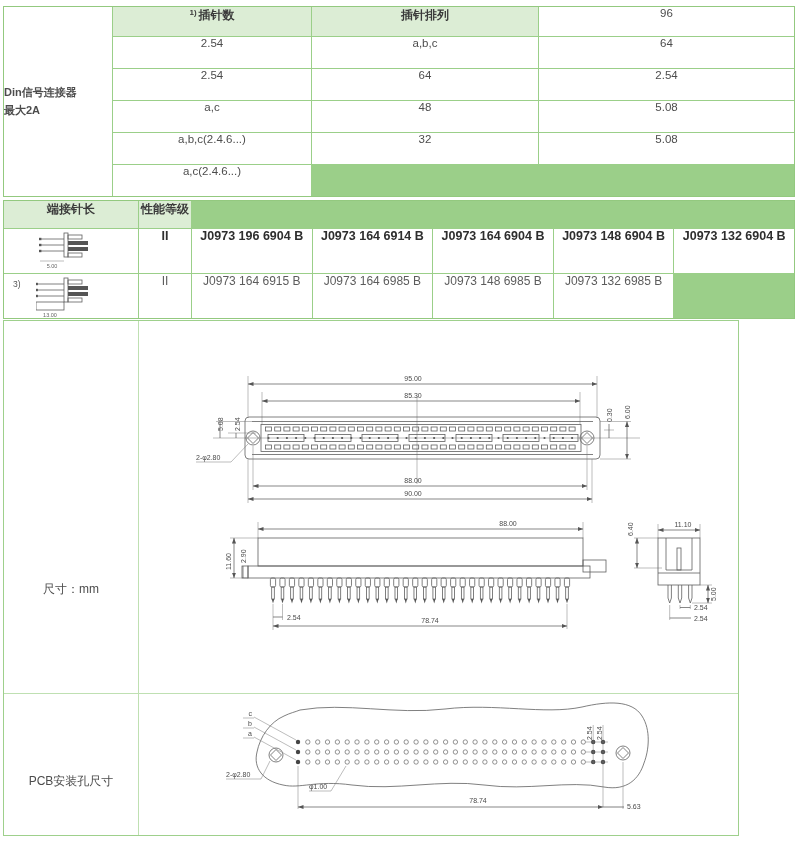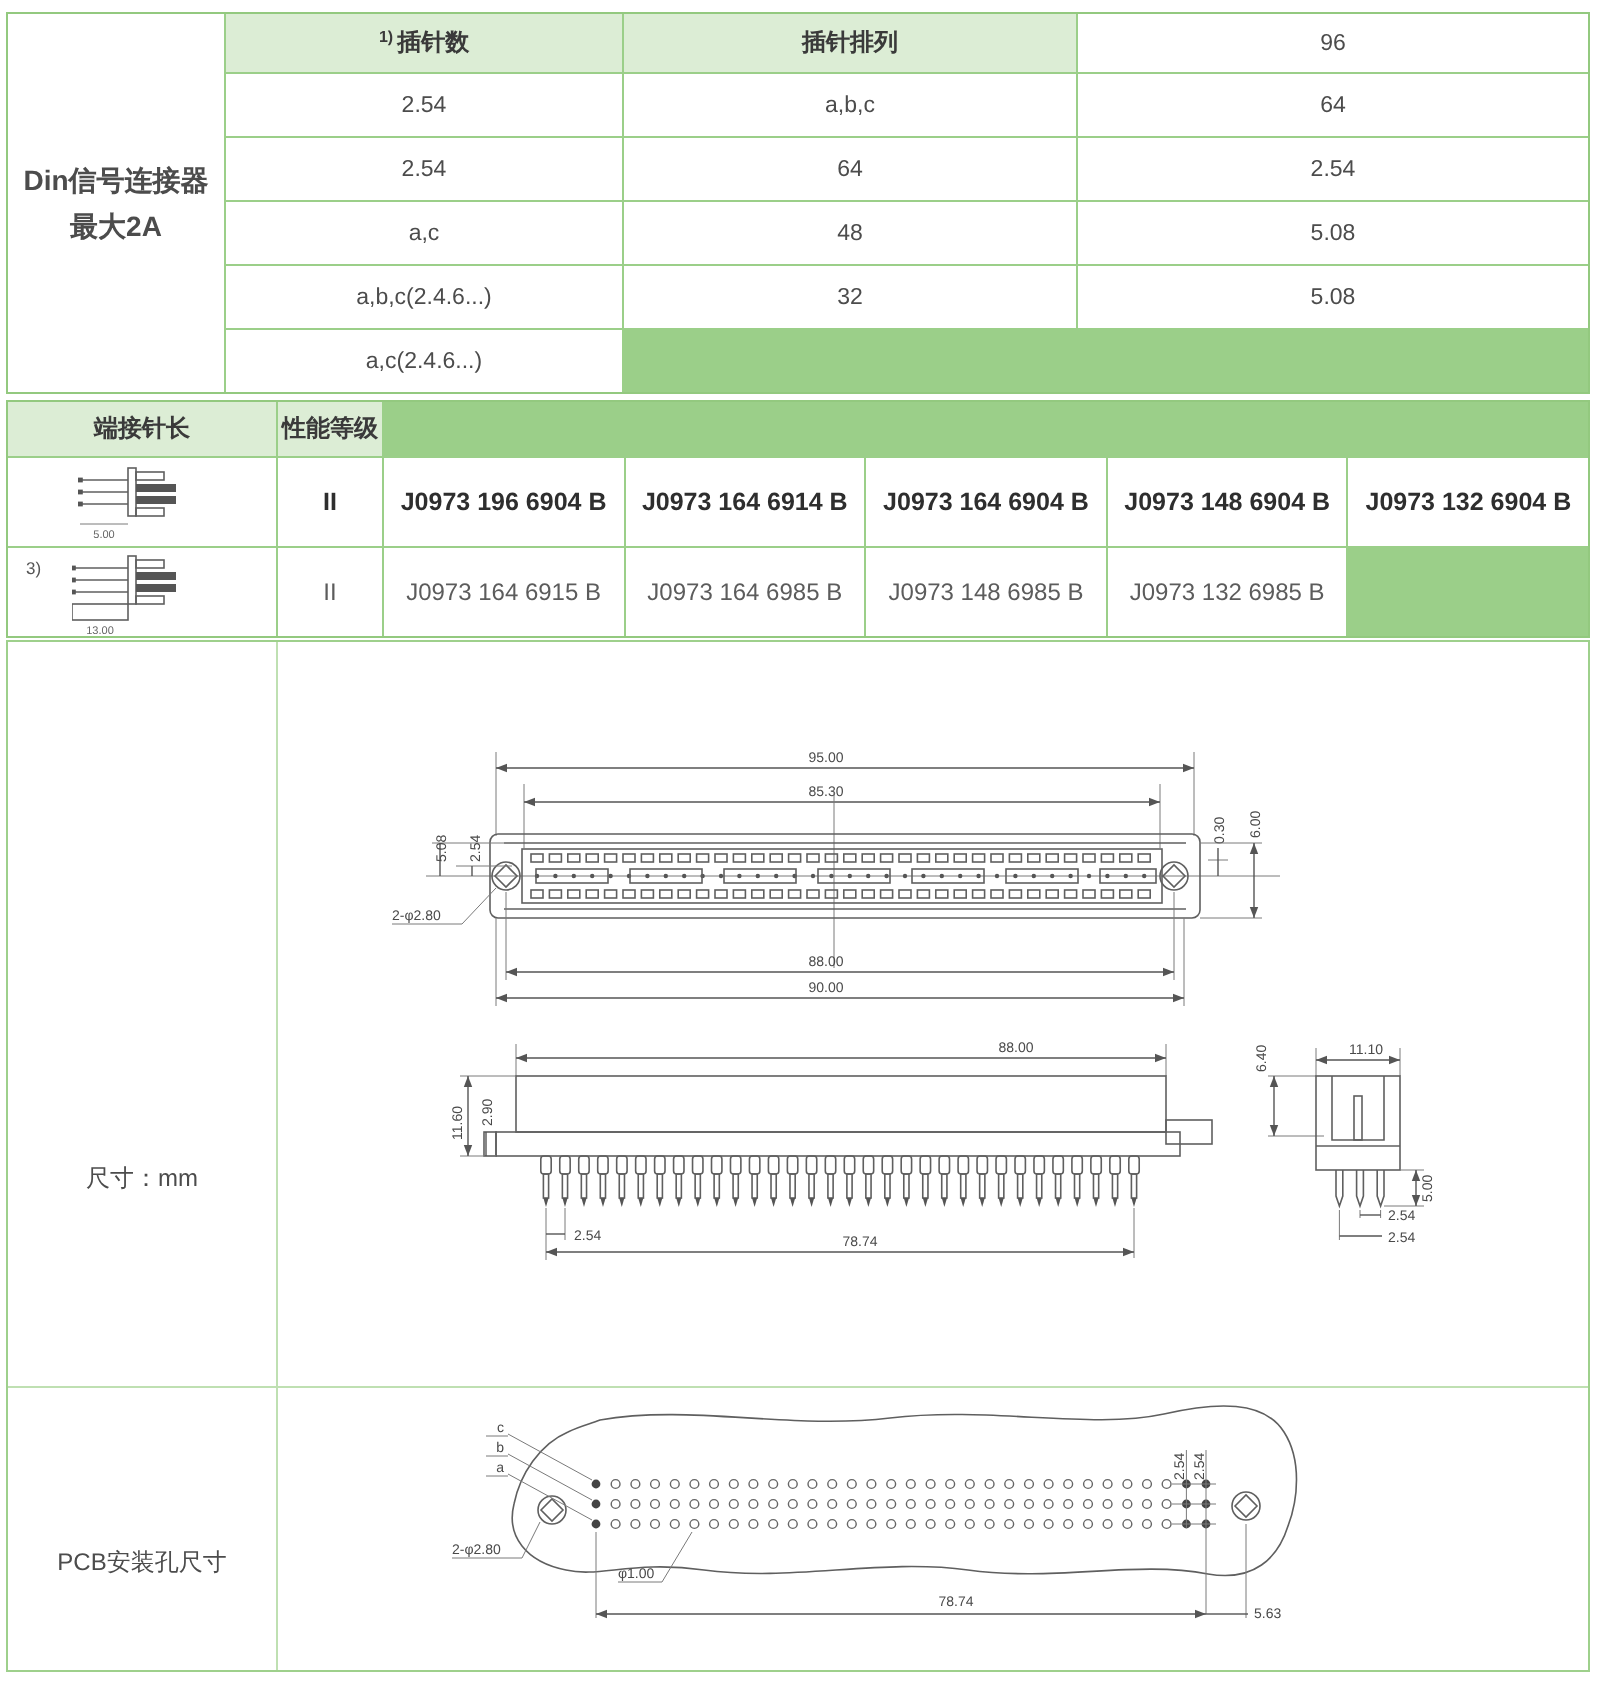--- a/index.html
+++ b/index.html
@@ -1,34 +1,34 @@
 <!DOCTYPE html>
 <html><head>
 <meta charset="utf-8">
 <style>
   html,body{margin:0;padding:0;}
   body{width:800px;height:843px;position:relative;background:#fff;
        font-family:"Liberation Sans","DejaVu Sans",sans-serif;color:#3e3e3e;overflow:hidden;}
   .tbl{position:absolute;display:grid;background:#9bcf89;gap:1px;border:1px solid #93c97f;box-sizing:border-box;}
-  .cell{background:#fff;display:flex;align-items:center;justify-content:center;
+  .cell{background:#fff;display:flex;align-items:flex-start;justify-content:center;
         font-size:11.5px;color:#4c4c4c;text-align:center;}
   .hd{background:#dcedd5;font-weight:bold;font-size:12px;color:#3a3a3a;}
   .sup{font-size:8px;vertical-align:4px;margin-right:2px;}
   #spec{left:3px;top:6px;width:792px;grid-template-columns:108px 198px 226px 1fr;
         grid-template-rows:29px repeat(5,31px);}
-  #spec .product{grid-row:1/7;grid-column:1;font-weight:bold;font-size:14px;
+  #spec .product{grid-row:1/7;grid-column:1;font-weight:bold;font-size:11px;
         flex-direction:column;line-height:1.6;}
   #orders{left:3px;top:200px;width:792px;grid-template-columns:134px 52px repeat(5,1fr);
         grid-template-rows:27px 44px 44px;}
   .span5{grid-column:3/8;margin-top:37px;}
   .ordb{font-weight:bold;font-size:12.5px;color:#2e2e2e;}
   .ordn{font-size:12px;color:#5c5c5c;}
   .iconcell{position:relative;}
   .note{position:absolute;top:5px;left:9px;font-size:8.5px;color:#555;}
-  #secs{position:absolute;left:3px;top:320px;width:792px;height:516px;
+  #secs{position:absolute;left:3px;top:320px;width:736px;height:516px;
         border:1px solid #9ed08c;box-sizing:border-box;}
   .vline{position:absolute;left:134px;top:0;width:1px;height:100%;background:#bfe0b2;}
   .hline{position:absolute;left:0;top:372px;width:100%;height:1px;background:#bfe0b2;}
   .seclabel{position:absolute;width:134px;text-align:center;font-size:12px;color:#4c4c4c;}
   #lbl-dims{top:260px;}
   #lbl-pcb{top:452px;}
   svg.draw{position:absolute;overflow:visible;}
   svg text{font-size:7px;fill:#4a4a4a;}
   .ic{position:static;}
   .ic text{font-size:5.5px;fill:#666;}

